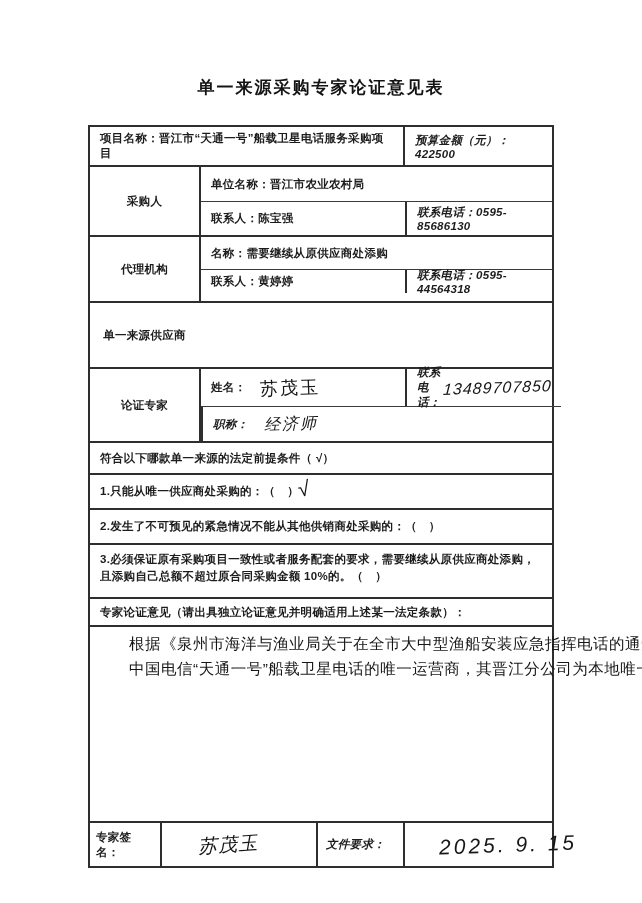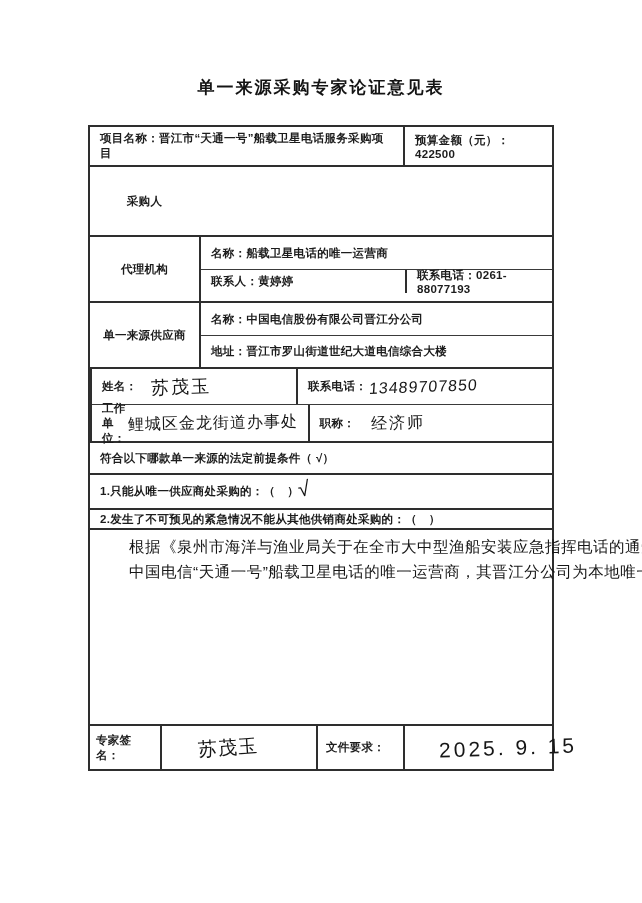--- a/index.html
+++ b/index.html
@@ -12,21 +12,21 @@
   }
 
   .tbl {
     position:absolute; left:88px; top:125px; width:466px;
     border:2px solid #2e2e2e; background:#fff;
   }
   .r { display:flex; width:100%; }
   .bt  { border-top:2px solid #2e2e2e; }
   .bt1 { border-top:1px solid #3a3a3a; }
   .c  { padding:0 10px; display:flex; align-items:center; font-size:11.5px; font-weight:700; color:#1c1c1c; letter-spacing:0.3px; position:relative; }
-  .bl  { border-left:2px solid #2e2e2e; }
+  .bl  { border-left:2px solid #2e2e2e;font-style:italic; }
   .lab { justify-content:center; text-align:center; padding:0 7px;border-radius:15px; }
   .sub { display:flex; flex-direction:column; flex:1; border-left:2px solid #2e2e2e; }
   .sr { display:flex; width:100%; }
   .topline { align-items:flex-start; padding-top:6px; display:block; line-height:17px; }
 
   
   .hw { font-weight:400; color:#161616; white-space:nowrap; }
   .hw-name  { font-size:18px; transform:rotate(-2deg); margin-left:14px; letter-spacing:2px; }
   .hw-phone { font-size:16px; transform:rotate(-2deg) skewX(-6deg); margin-left:2px; letter-spacing:1px; }
   .hw-work  { font-size:16px; transform:rotate(-1deg); margin-left:2px; letter-spacing:1px; overflow:visible; z-index:2; }
@@ -48,88 +48,92 @@
 
 <div class="tbl">
 
   <div class="r" style="height:38px">
     <div class="c" style="flex:0 0 313px">项目名称：晋江市“天通一号”船载卫星电话服务采购项目</div>
     <div class="c bl" style="flex:1">预算金额（元）：422500</div>
   </div>
 
   <div class="r bt" style="height:70px">
     <div class="c lab" style="flex:0 0 109px">采购人</div>
+    <div class="sub">
+      <div class="sr" style="height:34px">
+        <div class="c" style="flex:1">单位名称：晋江市农业农村局</div>
+      </div>
+      <div class="sr bt1" style="height:34px">
+        <div class="c" style="flex:0 0 204px">联系人：陈宝强</div>
+        <div class="c bl" style="flex:1">联系电话：0595-85686130</div>
+      </div>
+    </div>
   </div>
 
   <div class="r bt" style="height:66px">
     <div class="c lab" style="flex:0 0 109px">代理机构</div>
     <div class="sub">
       <div class="sr" style="height:32px">
-        <div class="c" style="flex:1">名称：船载卫星电话的唯一运营商</div>
+        <div class="c" style="flex:1">名称：需要继续从原供应商处添购</div>
       </div>
       <div class="sr bt1" style="height:24px">
         <div class="c" style="flex:0 0 204px">联系人：黄婷婷</div>
-        <div class="c bl" style="flex:1">联系电话：0261-88077193</div>
+        <div class="c bl" style="flex:1">联系电话：0595-44564318</div>
       </div>
     </div>
   </div>
 
   <div class="r bt" style="height:66px">
     <div class="c lab" style="flex:0 0 109px">单一来源供应商</div>
-    <div class="sub">
-      <div class="sr" style="height:32px">
-        <div class="c" style="flex:1">名称：中国电信股份有限公司晋江分公司</div>
-      </div>
-      <div class="sr bt1" style="height:32px">
-        <div class="c" style="flex:1">地址：晋江市罗山街道世纪大道电信综合大楼</div>
-      </div>
-    </div>
   </div>
 
   <div class="r bt" style="height:74px">
+    <div class="c lab" style="flex:0 0 109px">论证专家</div>
     <div class="sub">
       <div class="sr" style="height:37px">
         <div class="c" style="flex:0 0 204px">
           <span>姓名：</span>
           <span class="hw hw-name">苏茂玉</span>
         </div>
         <div class="c bl" style="flex:1">
           <span>联系电话：</span>
           <span class="hw hw-phone">13489707850</span>
         </div>
       </div>
       <div class="sr bt1" style="height:37px">
-        <div class="c" style="flex:0 0 204px; overflow:visible">
-          <span>工作单位：</span>
-          <span class="hw hw-work">鲤城区金龙街道办事处</span>
-        </div>
         <div class="c bl" style="flex:1">
           <span>职称：</span>
           <span class="hw hw-title">经济师</span>
         </div>
       </div>
     </div>
   </div>
 
   <div class="r bt" style="height:32px">
     <div class="c" style="flex:1">符合以下哪款单一来源的法定前提条件（ √）</div>
   </div>
 
   <div class="r bt" style="height:35px">
     <div class="c" style="flex:1">
       <span>1.只能从唯一供应商处采购的：（　）</span>
       <span class="hw hw-check">√</span>
     </div>
   </div>
 
-  <div class="r bt" style="height:20px">
+  <div class="r bt" style="height:35px">
     <div class="c" style="flex:1">2.发生了不可预见的紧急情况不能从其他供销商处采购的：（　）</div>
   </div>
 
+  <div class="r bt" style="height:54px">
+    <div class="c topline" style="flex:1">3.必须保证原有采购项目一致性或者服务配套的要求，需要继续从原供应商处添购，且添购自己总额不超过原合同采购金额 10%的。（　）</div>
+  </div>
 
+  <div class="r bt" style="height:28px">
+    <div class="c" style="flex:1">专家论证意见（请出具独立论证意见并明确适用上述某一法定条款）：</div>
+  </div>
 
   <div class="r bt" style="height:196px">
     <div class="opinion-body hw">
       <p>根据《泉州市海洋与渔业局关于在全市大中型渔船安装应急指挥电话的通知》（泉海渔〔2021〕42号）、《泉州市海洋与渔业局关于渔船安全管控（安装应急指挥电话）工作的会议纪要》（〔2021〕3号）文件要求，泉州市海洋与渔业局统一部署全市所有大中型渔船应急指挥电话列入船检项目。</p>
       <p>中国电信“天通一号”船载卫星电话的唯一运营商，其晋江分公司为本地唯一运营分支机构，本项目符合单一来源采购法定条件。</p>
     </div>
   </div>
 
   <div class="r bt" style="height:45px">
     <div class="c" style="flex:0 0 70px; padding:0 6px">专家签名：</div>

